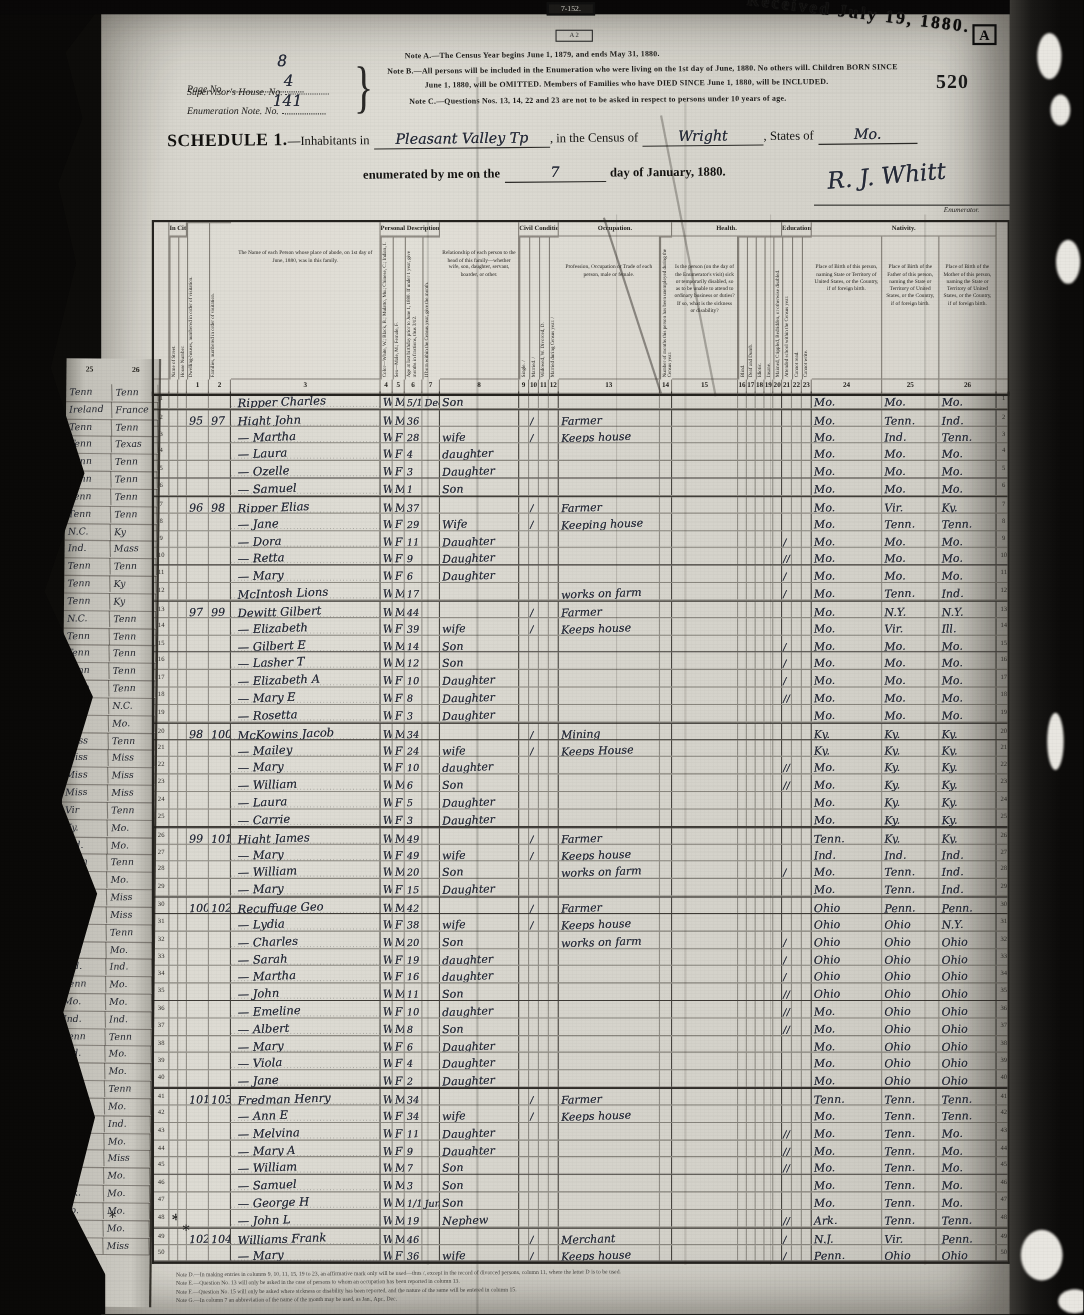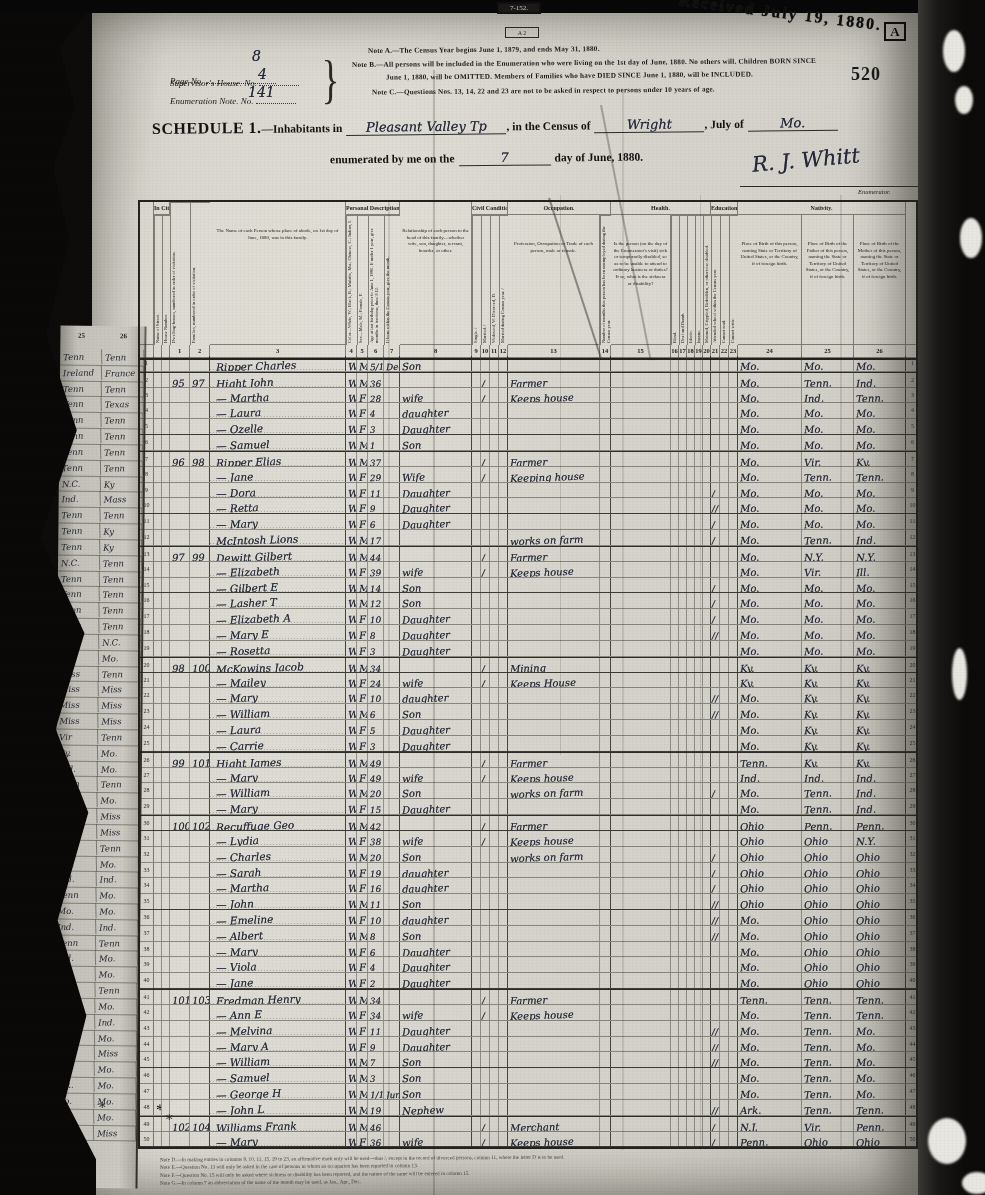--- a/index.html
+++ b/index.html
@@ -43,21 +43,21 @@
     font-size:6px;text-align:center;color:#2a2a2a;line-height:10px;}
   .fieldline{position:absolute;left:170px;font-size:9px;color:#1c1b19;width:170px;}
   .fieldline .lbl{font-style:italic;}
   .fieldline .dots{display:inline-block;border-bottom:1px dotted #3a3a38;width:70px;height:10px;}
   .hw{font-family:"DejaVu Serif",serif;font-style:italic;color:#252a38;text-shadow:0 0 .6px rgba(37,42,56,.75);}
   .fieldval{position:absolute;font-size:14px;}
   #brace{position:absolute;left:318px;top:50px;font-size:52px;font-weight:200;color:#2a2927;transform:scaleX(.7);}
   .noteline{position:absolute;font-size:7.2px;font-weight:bold;color:#1d1c1a;letter-spacing:.2px;transform:rotate(-.5deg);white-space:nowrap;}
   #schedule-line{position:absolute;left:152px;top:116px;width:760px;white-space:nowrap;transform:rotate(-.6deg);}
   #schedule-line .sched{font-size:16px;font-weight:bold;letter-spacing:.5px;color:#131210;}
-  #schedule-line .plain{font-size:11.5px;font-weight:bold;color:#131210;}
+  #schedule-line .plain{font-size:11.5px;font-weight:normal;color:#131210;}
   .fill{display:inline-block;border-bottom:1px solid #2c2b28;text-align:center;font-size:13px;}
   #enum-line{position:absolute;left:330px;top:148px;white-space:nowrap;transform:rotate(-.5deg);}
   #enum-line .plain{font-size:11.5px;font-weight:bold;color:#131210;}
   #signature{position:absolute;left:752px;top:148px;font-size:21px;transform:rotate(-5deg);}
   #sig-line{position:absolute;left:740px;top:186px;width:180px;border-bottom:1px solid #2c2b28;}
   #enumerator-label{position:absolute;left:858px;top:188px;font-size:6.5px;font-style:italic;color:#22211f;}
   
   .grid{display:grid;grid-template-columns:14px 8px 8px 20px 20px 136px 11px 11px 16px 16px 72px 9px 9px 9px 9px 92px 11px 60px 8px 8px 8px 8px 8px 9px 9px 9px 64px 52px 52px 14px;}
   #thead{position:absolute;left:138px;top:200px;width:780px;grid-template-rows:13px 130px 13px;
     border:2px solid #24221e;border-bottom:2px solid #24221e;background:rgba(235,233,225,.25);}
@@ -330,27 +330,27 @@
   <div id="brace">}</div>
 
   <div class="noteline" style="left:368px;top:46px">Note A.—The Census Year begins June 1, 1879, and ends May 31, 1880.</div>
   <div class="noteline" style="left:352px;top:59px">Note B.—All persons will be included in the Enumeration who were living on the 1st day of June, 1880.  No others will.  Children BORN SINCE</div>
   <div class="noteline" style="left:386px;top:72px">June 1, 1880, will be OMITTED.  Members of Families who have DIED SINCE June 1, 1880, will be INCLUDED.</div>
   <div class="noteline" style="left:372px;top:87px">Note C.—Questions Nos. 13, 14, 22 and 23 are not to be asked in respect to persons under 10 years of age.</div>
 
   <div id="schedule-line">
     <span class="sched">SCHEDULE 1.</span><span class="plain">—Inhabitants in</span>
     <span class="fill hw" style="width:160px">Pleasant Valley Tp</span><span class="plain">, in the Census of</span>
-    <span class="fill hw" style="width:110px">Wright</span><span class="plain">, July of</span>
+    <span class="fill hw" style="width:110px">Wright</span><span class="plain">, States of</span>
     <span class="fill hw" style="width:90px">Mo.</span>
   </div>
   <div id="enum-line">
     <span class="plain">enumerated by me on the</span>
     <span class="fill hw" style="width:92px">7</span>
-    <span class="plain">day of June, 1880.</span>
+    <span class="plain">day of January, 1880.</span>
   </div>
   <div id="signature" class="hw">R. J. Whitt</div>
   <div id="sig-line"></div>
   <div id="enumerator-label">Enumerator.</div>
 
   <div id="thead" class="grid">
       <div class="hc grp" style="grid-area: 1 / 2 / auto / span 2;">In Cities.</div>
       <div class="hc grp" style="grid-area: 1 / 7 / auto / span 4;">Personal Description.</div>
       <div class="hc grp" style="grid-area: 1 / 12 / auto / span 4;">Civil Condition.</div>
       <div class="hc grp" style="grid-area: 1 / 16 / auto / span 2;">Occupation.</div>

